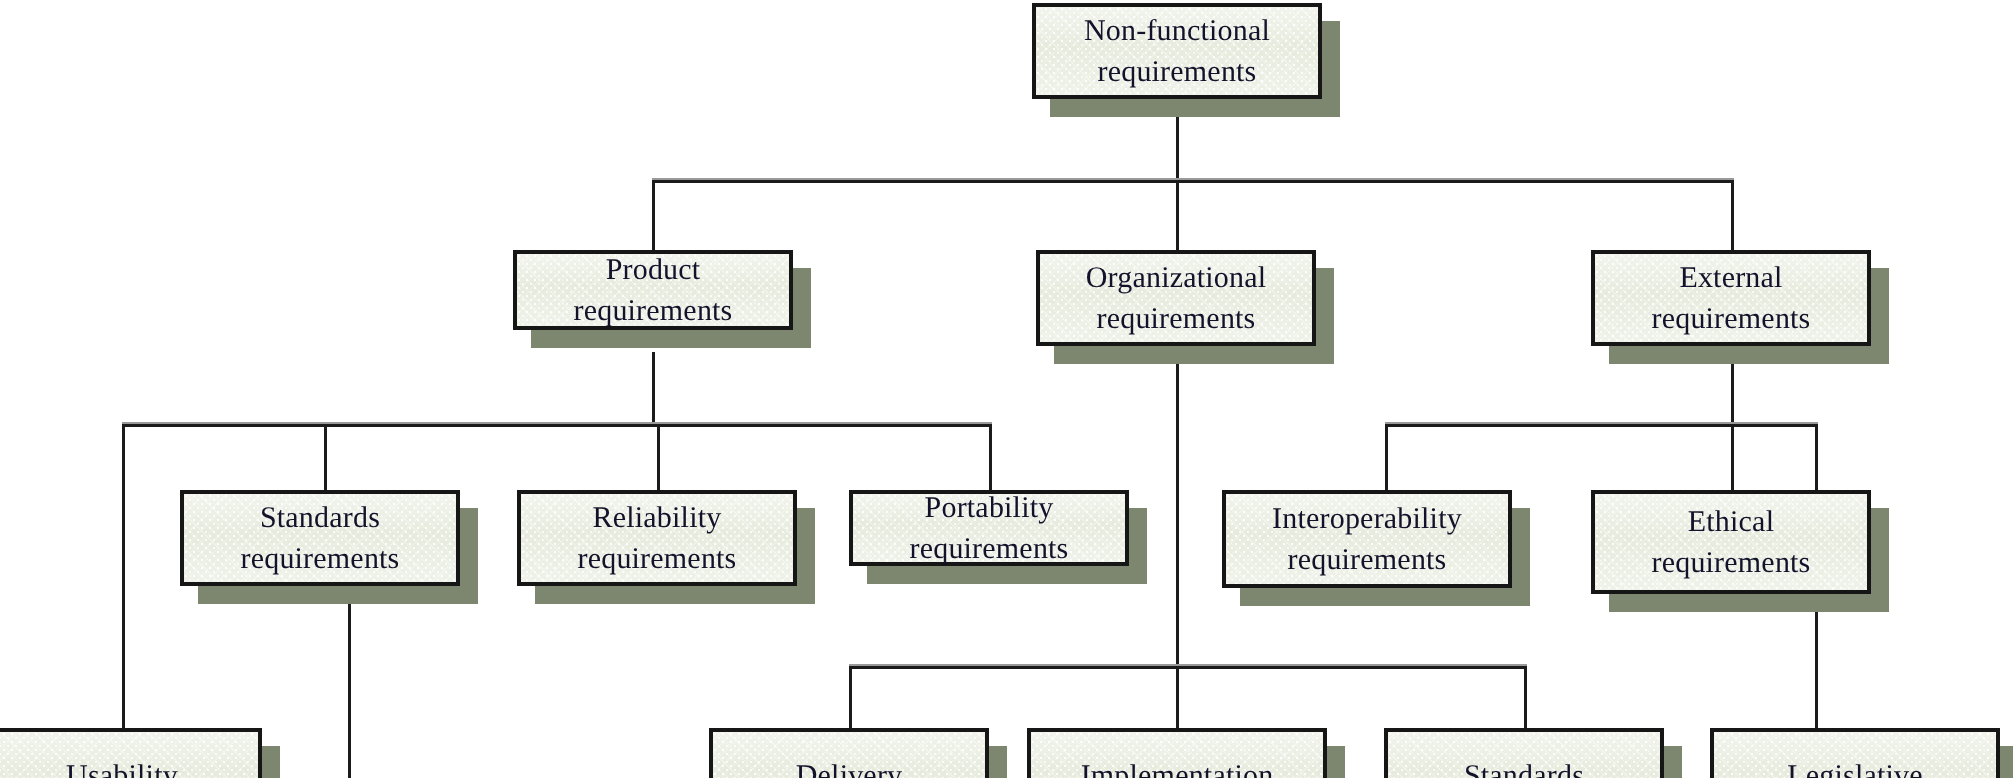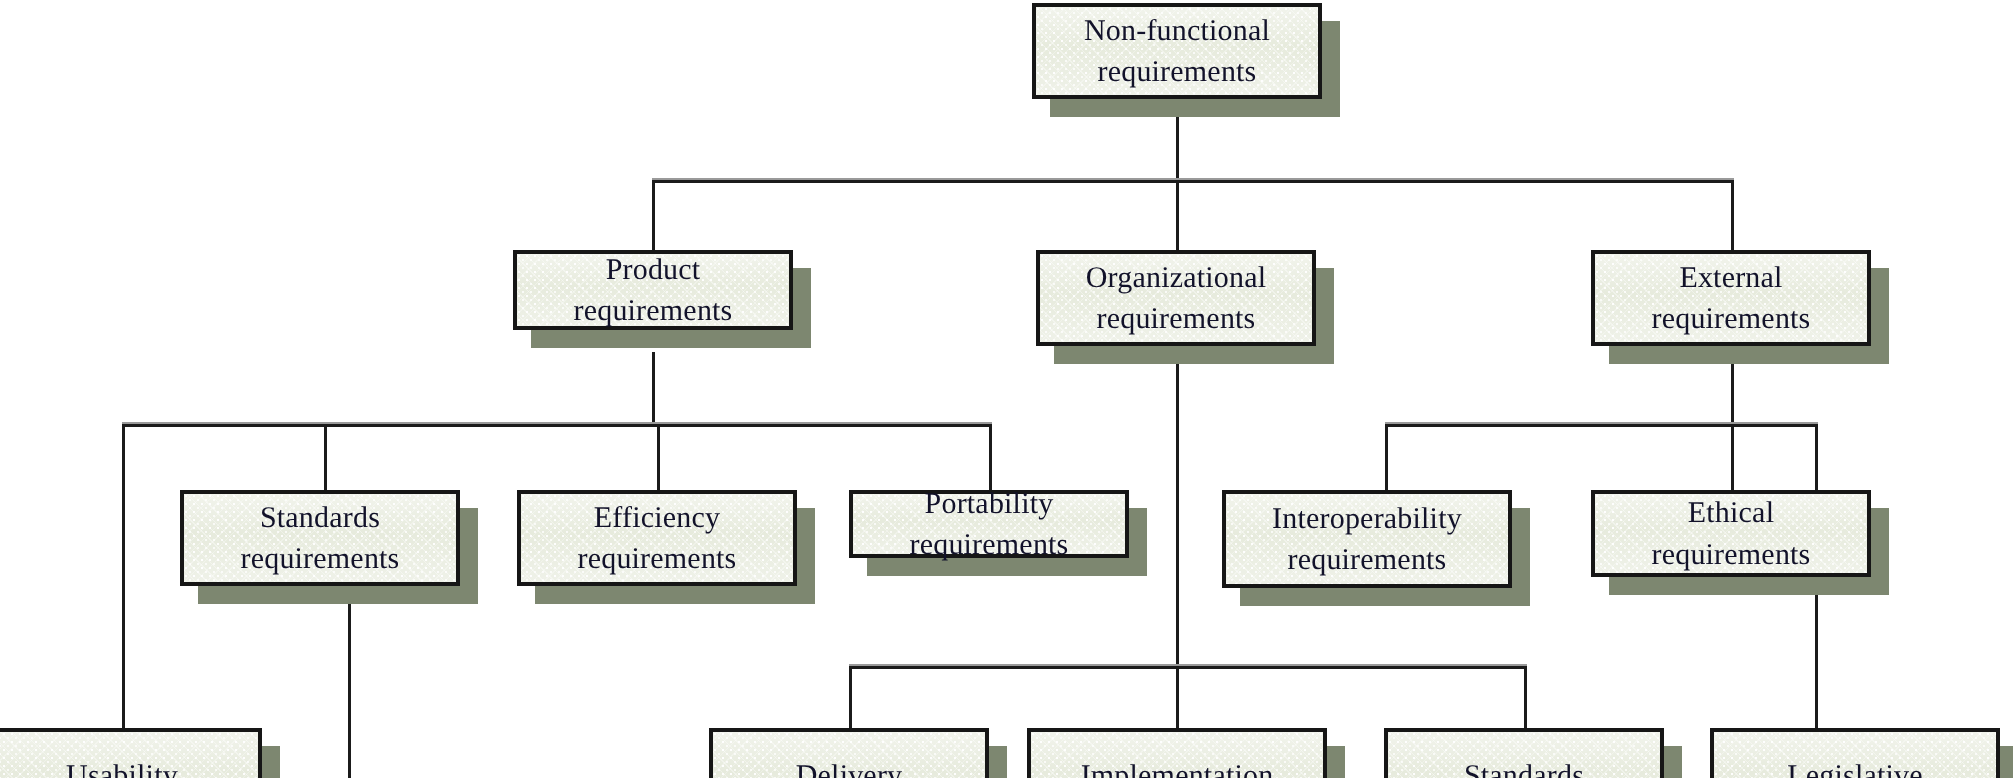--- a/index.html
+++ b/index.html
@@ -151,39 +151,39 @@
   <div class="node" style="left:180px; top:490px; width:280px; height:96px;">
     <div class="shadow"></div>
     <div class="boxface">
       <span class="label"><span>Standards</span><br><span>requirements</span></span>
     </div>
   </div>
 
   <div class="node" style="left:517px; top:490px; width:280px; height:96px;">
     <div class="shadow"></div>
     <div class="boxface">
-      <span class="label"><span>Efficiency</span><br><span>requirements</span></span>
-    </div>
-  </div>
-
-  <div class="node" style="left:849px; top:490px; width:280px; height:68px;">
+      <span class="label"><span>Reliability</span><br><span>requirements</span></span>
+    </div>
+  </div>
+
+  <div class="node" style="left:849px; top:490px; width:280px; height:76px;">
     <div class="shadow"></div>
     <div class="boxface">
       <span class="label"><span>Portability</span><br><span>requirements</span></span>
     </div>
   </div>
 
   <div class="node" style="left:1222px; top:490px; width:290px; height:98px;">
     <div class="shadow"></div>
     <div class="boxface">
       <span class="label"><span>Interoperability</span><br><span>requirements</span></span>
     </div>
   </div>
 
-  <div class="node" style="left:1591px; top:490px; width:280px; height:87px;">
+  <div class="node" style="left:1591px; top:490px; width:280px; height:104px;">
     <div class="shadow"></div>
     <div class="boxface">
       <span class="label"><span>Ethical</span><br><span>requirements</span></span>
     </div>
   </div>
 
   <div class="node one-line" style="left:-18px; top:728px; width:280px; height:96px;">
     <div class="shadow"></div>
     <div class="boxface">
       <span class="label">Usability</span>

